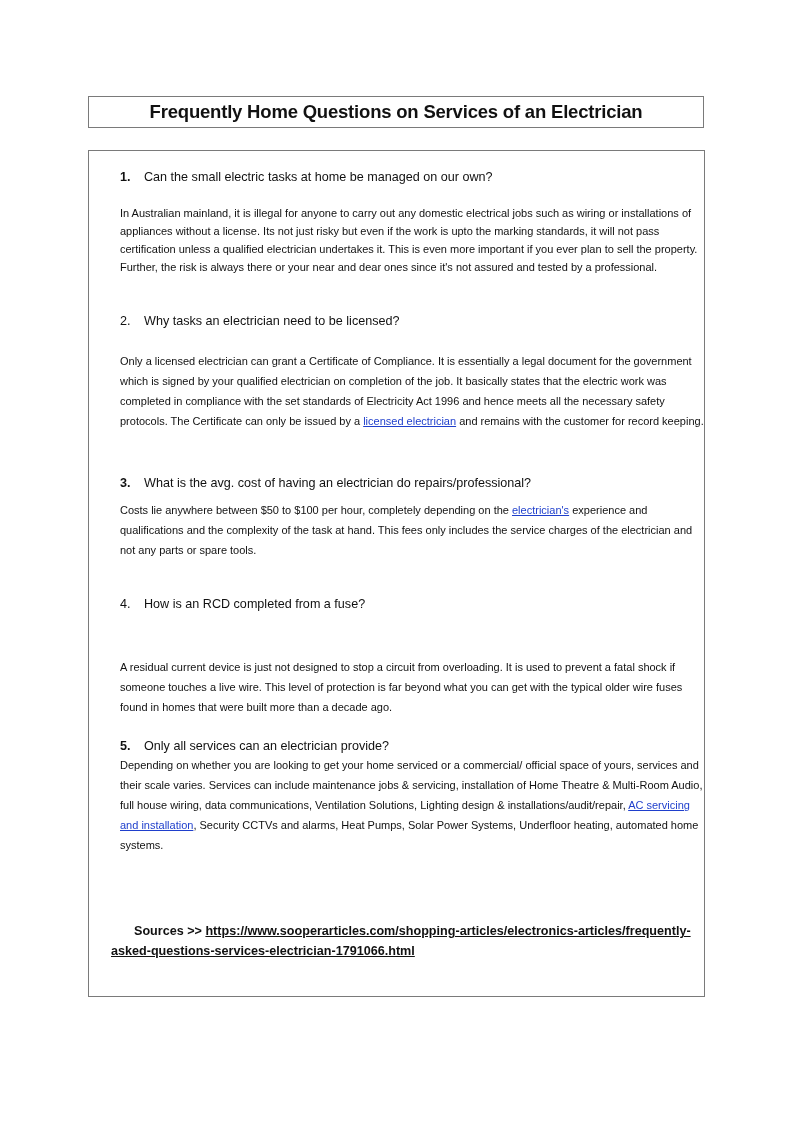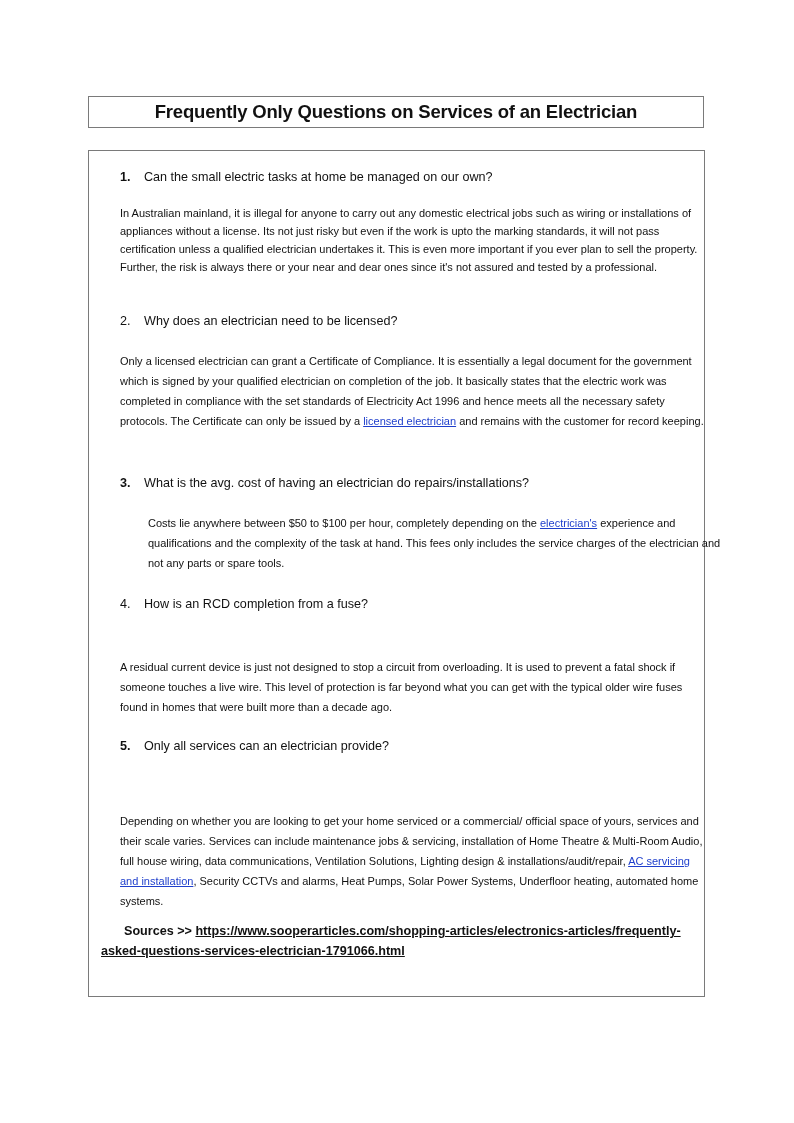--- a/index.html
+++ b/index.html
@@ -14,64 +14,64 @@
     position: absolute; left: 88px; top: 150px; width: 617px; height: 847px;
     border: 1px solid #7a7a7a; box-sizing: border-box;
   }
   .q { position: absolute; left: 31px; font-size: 12.6px; display: flex; }
   .q .num { width: 24px; }
   .q .num.bold { font-weight: bold; }
   .q .qtext { font-weight: normal; }
   .p { position: absolute; left: 31px; width: 586px; font-size: 11px; line-height: 18px; color: #111; }
   .p.wide { line-height: 20px; }
   a.link { color: #1f3fcc; text-decoration: underline; text-align: right; }
-  .sources { position: absolute; left: 12px; top: 770px; width: 600px; font-size: 12.6px; line-height: 20px; font-weight: bold; text-indent: 23px; }
+  .sources { position: absolute; left: 22px; top: 770px; width: 600px; font-size: 12.6px; line-height: 20px; font-weight: bold; text-indent: 23px; }
   .sources a { color: #111; text-decoration: underline; }
 </style>
 </head>
 <body>
 
 <div class="title-box">
-  <span class="title">Frequently Only Questions on Services of an Electrician</span>
+  <span class="title">Frequently Home Questions on Services of an Electrician</span>
 </div>
 
 <div class="content-box">
 
   <div class="q" style="top:19px;">
     <span class="num bold">1.</span>
     <span class="qtext">Can the small electric tasks at home be managed on our own?</span>
   </div>
   <div class="p" style="top:53px;">In Australian mainland, it is illegal for anyone to carry out any domestic electrical jobs such as wiring or installations of appliances without a license. Its not just risky but even if the work is upto the marking standards, it will not pass certification unless a qualified electrician undertakes it. This is even more important if you ever plan to sell the property. Further, the risk is always there or your near and dear ones since it's not assured and tested by a professional.</div>
 
   <div class="q" style="top:163px;">
     <span class="num">2.</span>
-    <span class="qtext">Why does an electrician need to be licensed?</span>
+    <span class="qtext">Why tasks an electrician need to be licensed?</span>
   </div>
   <div class="p wide" style="top:200px;">
     <span>Only a licensed electrician can grant a Certificate of Compliance. It is essentially a legal document for the government which is signed by your qualified electrician on completion of the job. It basically states that the electric work was completed in compliance with the set standards of Electricity Act 1996 and hence meets all the necessary safety protocols. The Certificate can only be issued by a </span><a class="link" href="#">licensed electrician</a><span> and remains with the customer for record keeping.</span>
   </div>
 
   <div class="q" style="top:325px;">
     <span class="num bold">3.</span>
-    <span class="qtext">What is the avg. cost of having an electrician do repairs/installations?</span>
+    <span class="qtext">What is the avg. cost of having an electrician do repairs/professional?</span>
   </div>
-  <div class="p wide" style="top:362px;margin-left:28px;">
+  <div class="p wide" style="top:349px;">
     <span>Costs lie anywhere between $50 to $100 per hour, completely depending on the </span><a class="link" href="#">electrician's</a><span> experience and qualifications and the complexity of the task at hand. This fees only includes the service charges of the electrician and not any parts or spare tools.</span>
   </div>
 
   <div class="q" style="top:446px;">
     <span class="num">4.</span>
-    <span class="qtext">How is an RCD completion from a fuse?</span>
+    <span class="qtext">How is an RCD completed from a fuse?</span>
   </div>
   <div class="p wide" style="top:506px;">A residual current device is just not designed to stop a circuit from overloading. It is used to prevent a fatal shock if someone touches a live wire. This level of protection is far beyond what you can get with the typical older wire fuses found in homes that were built more than a decade ago.</div>
 
   <div class="q" style="top:588px;">
     <span class="num bold">5.</span>
     <span class="qtext">Only all services can an electrician provide?</span>
   </div>
-  <div class="p wide" style="top:660px;">
+  <div class="p wide" style="top:604px;">
     <span>Depending on whether you are looking to get your home serviced or a commercial/ official space of yours, services and their scale varies. Services can include maintenance jobs &amp; servicing, installation of Home Theatre &amp; Multi-Room Audio, full house wiring, data communications, Ventilation Solutions, Lighting design &amp; installations/audit/repair, </span><a class="link" href="#">AC servicing and installation</a><span>, Security CCTVs and alarms, Heat Pumps, Solar Power Systems, Underfloor heating, automated home systems.</span>
   </div>
 
   <div class="sources">
     <span>Sources &gt;&gt; </span><a href="#">https://www.sooperarticles.com/shopping-articles/electronics-articles/frequently-asked-questions-services-electrician-1791066.html</a>
   </div>
 </div>
 
 </body></html>

